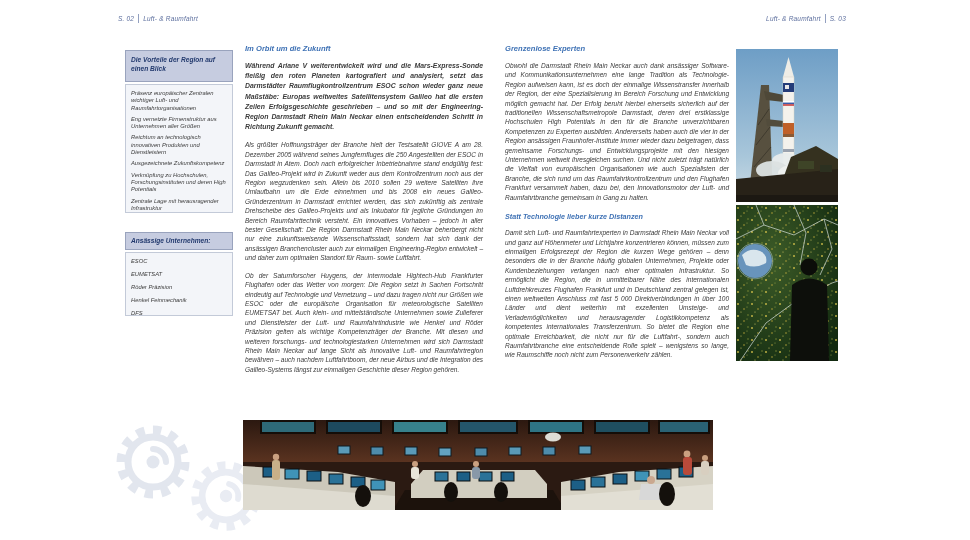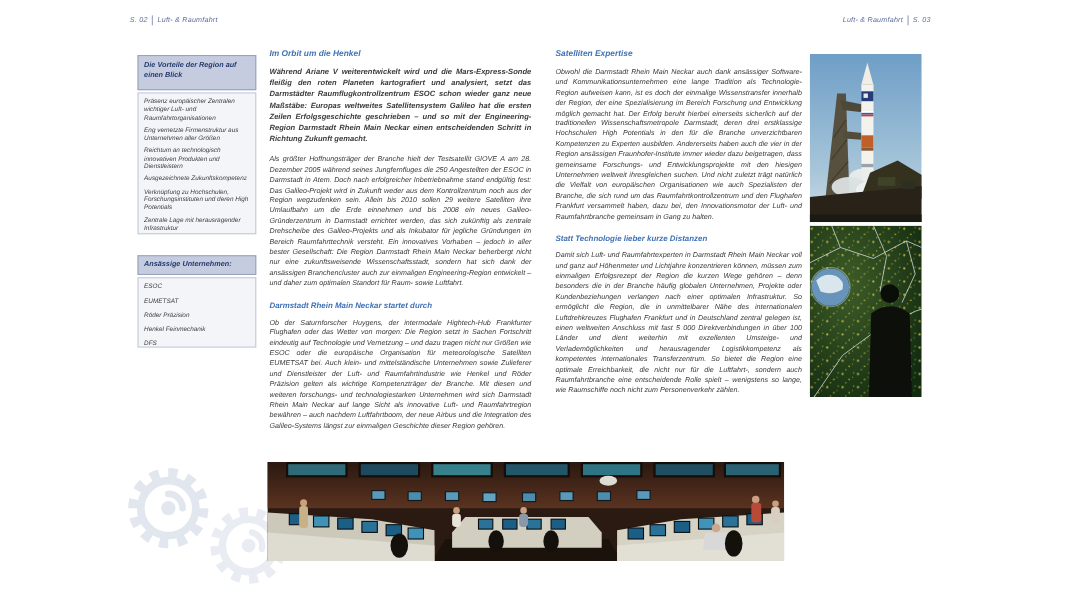--- a/index.html
+++ b/index.html
@@ -82,29 +82,28 @@
   <div class="sb-list" id="comp-list">
 
   <div class="sb-item">ESOC</div>
       <div class="sb-item">EUMETSAT</div>
       <div class="sb-item">Röder Präzision</div>
       <div class="sb-item">Henkel Feinmechanik</div>
       <div class="sb-item">DFS</div>
     </div>
 
   <div class="article-col" id="col1">
-    <h3 class="head">Im Orbit um die Henkel</h3>
+    <h3 class="head">Im Orbit um die Zukunft</h3>
     <p class="body-p lead">Während Ariane V weiterentwickelt wird und die Mars-Express-Sonde fleißig den roten Planeten kartografiert und analysiert, setzt das Darmstädter Raumflugkontrollzentrum ESOC schon wieder ganz neue Maßstäbe: Europas weltweites Satellitensystem Galileo hat die ersten Zeilen Erfolgsgeschichte geschrieben – und so mit der Engineering-Region Darmstadt Rhein Main Neckar einen entscheidenden Schritt in Richtung Zukunft gemacht.</p>
     <p class="body-p">Als größter Hoffnungsträger der Branche hielt der Testsatellit GIOVE A am 28. Dezember 2005 während seines Jungfernfluges die 250 Angestellten der ESOC in Darmstadt in Atem. Doch nach erfolgreicher Inbetriebnahme stand endgültig fest: Das Galileo-Projekt wird in Zukunft weder aus dem Kontrollzentrum noch aus der Region wegzudenken sein. Allein bis 2010 sollen 29 weitere Satelliten ihre Umlaufbahn um die Erde einnehmen und bis 2008 ein neues Galileo-Gründerzentrum in Darmstadt errichtet werden, das sich zukünftig als zentrale Drehscheibe des Galileo-Projekts und als Inkubator für jegliche Gründungen im Bereich Raumfahrttechnik versteht. Ein innovatives Vorhaben – jedoch in aller bester Gesellschaft: Die Region Darmstadt Rhein Main Neckar beherbergt nicht nur eine zukunftsweisende Wissenschaftsstadt, sondern hat sich dank der ansässigen Branchencluster auch zur einmaligen Engineering-Region entwickelt – und daher zum optimalen Standort für Raum- sowie Luftfahrt.</p>
-    <h3 class="sub-head">Darmstadt Rhein Main Neckar startet durch</h3>
     <p class="body-p">Ob der Saturnforscher Huygens, der intermodale Hightech-Hub Frankfurter Flughafen oder das Wetter von morgen: Die Region setzt in Sachen Fortschritt eindeutig auf Technologie und Vernetzung – und dazu tragen nicht nur Größen wie ESOC oder die europäische Organisation für meteorologische Satelliten EUMETSAT bei. Auch klein- und mittelständische Unternehmen sowie Zulieferer und Dienstleister der Luft- und Raumfahrtindustrie wie Henkel und Röder Präzision gelten als wichtige Kompetenzträger der Branche. Mit diesen und weiteren forschungs- und technologiestarken Unternehmen wird sich Darmstadt Rhein Main Neckar auf lange Sicht als innovative Luft- und Raumfahrtregion bewähren – auch nachdem Luftfahrtboom, der neue Airbus und die Integration des Galileo-Systems längst zur einmaligen Geschichte dieser Region gehören.</p>
   </div>
 
   <div class="article-col" id="col2">
-    <h3 class="head">Satelliten Expertise</h3>
+    <h3 class="head">Grenzenlose Experten</h3>
     <p class="body-p">Obwohl die Darmstadt Rhein Main Neckar auch dank ansässiger Software- und Kommunikationsunternehmen eine lange Tradition als Technologie-Region aufweisen kann, ist es doch der einmalige Wissenstransfer innerhalb der Region, der eine Spezialisierung im Bereich Forschung und Entwicklung möglich gemacht hat. Der Erfolg beruht hierbei einerseits sicherlich auf der traditionellen Wissenschaftsmetropole Darmstadt, deren drei erstklassige Hochschulen High Potentials in den für die Branche unverzichtbaren Kompetenzen zu Experten ausbilden. Andererseits haben auch die vier in der Region ansässigen Fraunhofer-Institute immer wieder dazu beigetragen, dass gemeinsame Forschungs- und Entwicklungsprojekte mit den hiesigen Unternehmen weltweit ihresgleichen suchen. Und nicht zuletzt trägt natürlich die Vielfalt von europäischen Organisationen wie auch Spezialisten der Branche, die sich rund um das Raumfahrtkontrollzentrum und den Flughafen Frankfurt versammelt haben, dazu bei, den Innovationsmotor der Luft- und Raumfahrtbranche gemeinsam in Gang zu halten.</p>
     <h3 class="sub-head">Statt Technologie lieber kurze Distanzen</h3>
     <p class="body-p">Damit sich Luft- und Raumfahrtexperten in Darmstadt Rhein Main Neckar voll und ganz auf Höhenmeter und Lichtjahre konzentrieren können, müssen zum einmaligen Erfolgsrezept der Region die kurzen Wege gehören – denn besonders die in der Branche häufig globalen Unternehmen, Projekte oder Kundenbeziehungen verlangen nach einer optimalen Infrastruktur. So ermöglicht die Region, die in unmittelbarer Nähe des internationalen Luftdrehkreuzes Flughafen Frankfurt und in Deutschland zentral gelegen ist, einen weltweiten Anschluss mit fast 5 000 Direktverbindungen in über 100 Länder und dient weiterhin mit exzellenten Umsteige- und Verlademöglichkeiten und herausragender Logistikkompetenz als kompetentes internationales Transferzentrum. So bietet die Region eine optimale Erreichbarkeit, die nicht nur für die Luftfahrt-, sondern auch Raumfahrtbranche eine entscheidende Rolle spielt – wenigstens so lange, wie Raumschiffe noch nicht zum Personenverkehr zählen.</p>
   </div>
 
   <div class="photo" id="img-rocket">
     <svg viewBox="0 0 102 153" preserveAspectRatio="none">
       <defs>
         <linearGradient id="sky" x1="0" y1="0" x2="0" y2="1">
           <stop offset="0" stop-color="#6e9ec6"></stop>

